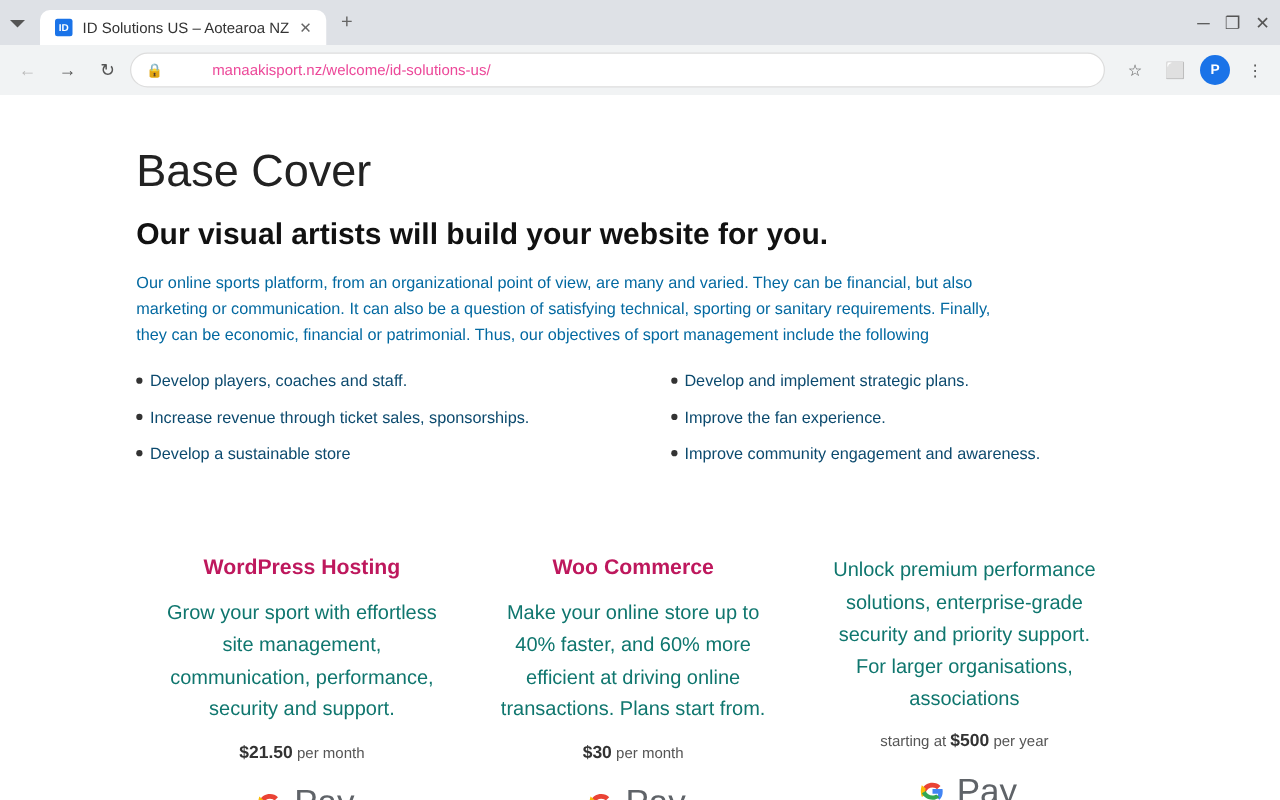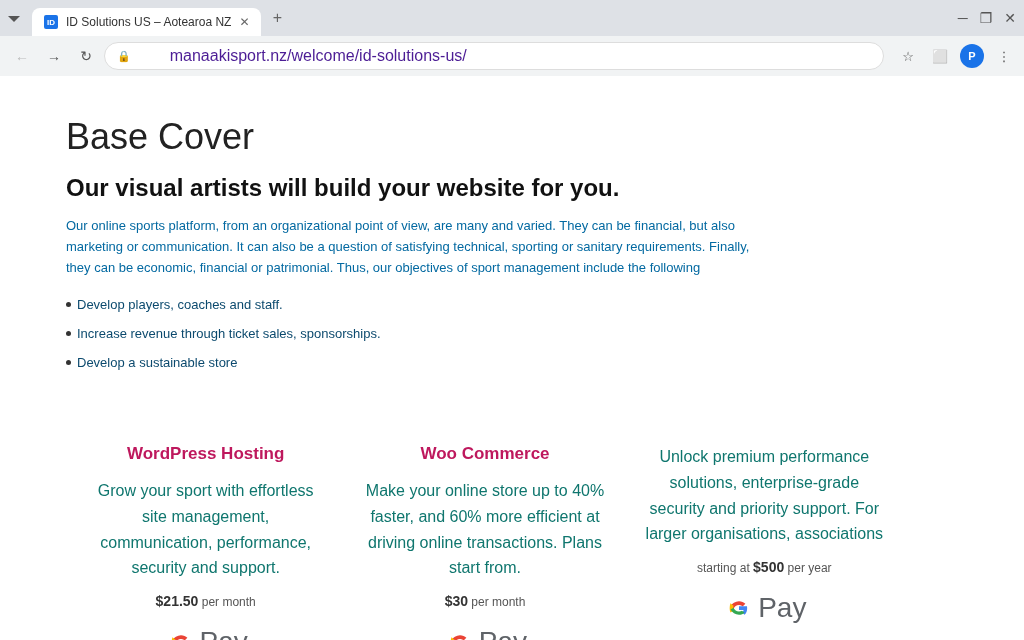--- a/index.html
+++ b/index.html
@@ -123,21 +123,21 @@
       align-items: center;
       padding: 0 12px;
       font-size: 12px;
       color: #333;
       gap: 6px;
       border: 1px solid #ddd;
     }
 
     .lock-icon { color: #555; font-size: 11px; }
 
-    .address-url { flex: 1; color: #4c1d95; font-size: 16px; padding-left: 33px; }
+    .address-url { flex: 1; color: #ec4899; font-size: 12px; padding-left: 33px; }
 
     .nav-right {
       display: flex;
       gap: 8px;
       align-items: center;
       margin-left: 8px;
     }
 
     .nav-icon {
       width: 24px;
@@ -162,21 +162,21 @@
       color: white;
       font-size: 11px;
       font-weight: bold;
     }
 
     
     .page-content {
       flex: 1;
       background: #fff;
       overflow-y: auto;
-      padding: 40px 120px 40px 66px;
+      padding: 40px 120px 40px 109px;
     }
 
     .page-title {
       font-size: 36px;
       font-weight: 300;
       color: #222;
       margin-bottom: 16px;
     }
 
     .page-subtitle {
@@ -340,20 +340,34 @@
           <div class="bullet-dot"></div>
           <span>Develop players, coaches and staff.</span>
         </div>
         <div class="bullet-item">
           <div class="bullet-dot"></div>
           <span>Increase revenue through ticket sales, sponsorships.</span>
         </div>
         <div class="bullet-item">
           <div class="bullet-dot"></div>
           <span>Develop a sustainable store</span>
+        </div>
+      </div>
+      <div class="bullet-col">
+        <div class="bullet-item">
+          <div class="bullet-dot"></div>
+          <span>Develop and implement strategic plans.</span>
+        </div>
+        <div class="bullet-item">
+          <div class="bullet-dot"></div>
+          <span>Improve the fan experience.</span>
+        </div>
+        <div class="bullet-item">
+          <div class="bullet-dot"></div>
+          <span>Improve community engagement and awareness.</span>
         </div>
       </div>
     </div>
 
     <div class="services-section">
 
       <div class="service-card">
         <div class="service-title">WordPress Hosting</div>
         <p class="service-desc">Grow your sport with effortless site management, communication, performance, security and support.</p>
         <p class="service-price">

